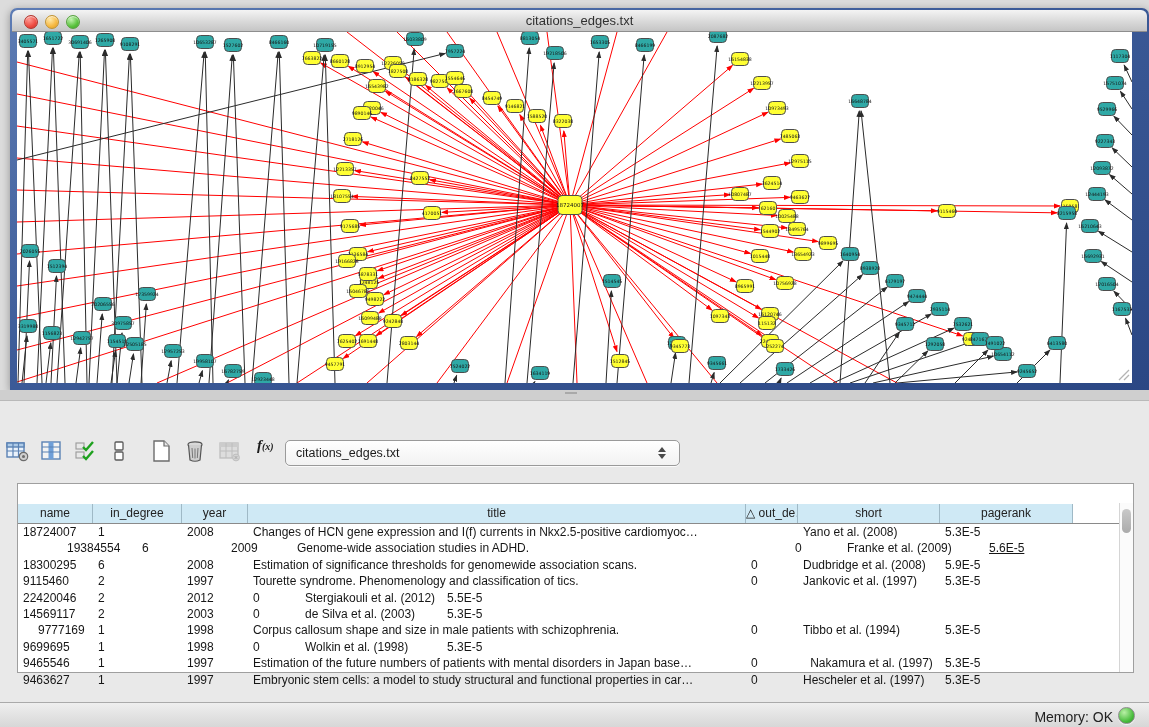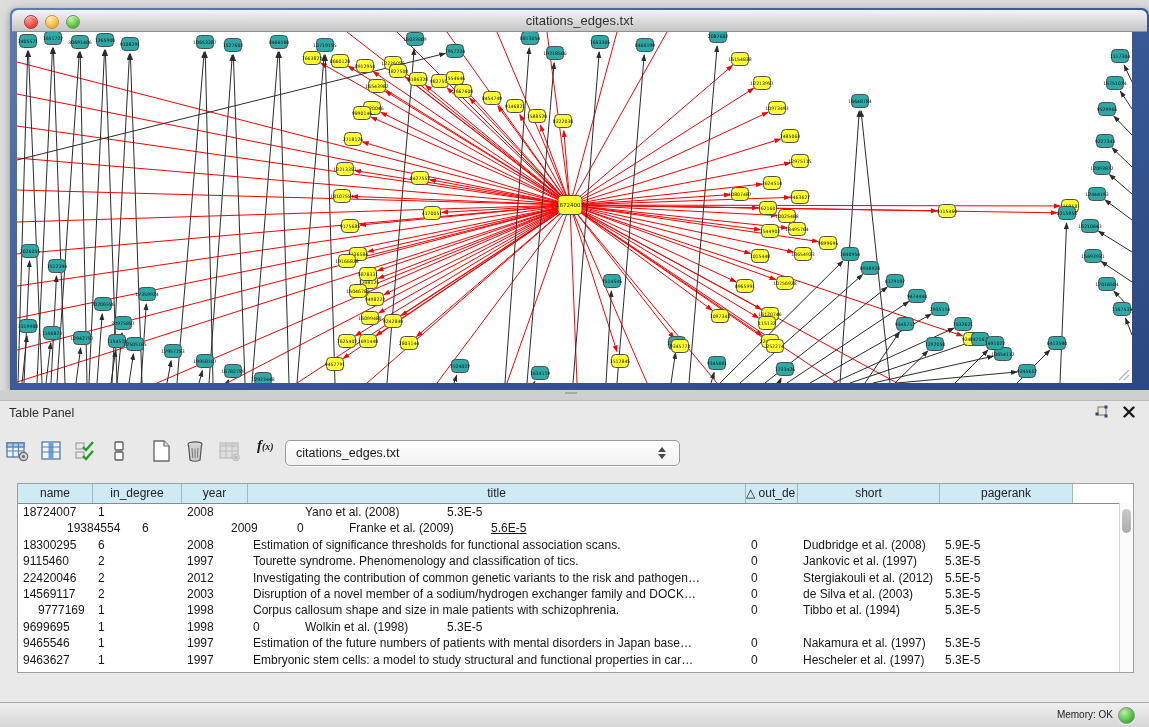--- a/index.html
+++ b/index.html
@@ -56,21 +56,21 @@
     background:linear-gradient(#ffffff,#f2f2f2);
     border:1px solid #9a9a9a;border-radius:5px;
     display:flex;align-items:center;box-shadow:0 1px 0 rgba(255,255,255,.8);
   }
   .combo-value{flex:1;padding-left:10px;font-size:12.5px;color:#1b1b1b;}
   .combo-arrows{width:22px;display:flex;flex-direction:column;align-items:center;gap:2px;padding-right:6px;}
   .combo-arrows .up{width:0;height:0;border-left:4px solid transparent;border-right:4px solid transparent;border-bottom:5px solid #4a4a4a;}
   .combo-arrows .dn{width:0;height:0;border-left:4px solid transparent;border-right:4px solid transparent;border-top:5px solid #4a4a4a;}
   
   .tbl-wrap{position:absolute;left:17px;top:82px;width:1115px;height:188px;background:#ffffff;border:1px solid #9f9f9f;}
-  .tbl-header{display:flex;height:19px;border-bottom:1px solid #8a8a8a;background:#fff;}
+  .tbl-header{display:flex;height:19px;border-bottom:1px solid #8a8a8a;background:#fff;margin-top:20px;}
   .th{
     box-sizing:border-box;height:19px;line-height:18px;text-align:center;
     font-size:12px;color:#222;background:#cfe9f5;
     border-right:1px solid #9fb9c6;overflow:hidden;white-space:nowrap;
   }
   .tbl-body{position:relative;}
   .tr{display:flex;height:16.4px;line-height:16.4px;white-space:nowrap;}
   .td{box-sizing:border-box;padding-left:5px;font-size:12px;color:#161616;overflow:hidden;text-overflow:clip;}
   .vscroll{position:absolute;right:0;top:19px;bottom:0;width:13px;background:#fbfbfb;border-left:1px solid #d5d5d5;}
   .vthumb{position:absolute;left:2px;top:6px;width:9px;height:24px;border-radius:5px;background:linear-gradient(#c9c9c9,#ababab);}
@@ -81,21 +81,21 @@
     background:linear-gradient(#ffffff,#f1f1f1);border:1px solid #a5a5a5;border-left:none;
   }
   .tab:first-child{border-left:1px solid #a5a5a5;border-radius:5px 0 0 5px;}
   .tab:last-child{border-radius:0 5px 5px 0;}
   .tab.sel{background:linear-gradient(#8b8b8b,#6f6f6f);color:#f0f0f0;text-shadow:0 -1px 0 rgba(0,0,0,.3);}
   
   .status-bar{
     position:absolute;left:0;top:702px;width:1149px;height:25px;
     background:linear-gradient(#efefef,#d6d6d6);border-top:1px solid #aaaaaa;
   }
-  .mem-label{position:absolute;right:36px;top:6px;font-size:10px;color:#222;}
+  .mem-label{position:absolute;right:36px;top:6px;font-size:14px;color:#222;}
   .mem-led{
     position:absolute;right:14px;top:4px;width:15px;height:15px;border-radius:50%;
     background:radial-gradient(circle at 35% 30%,#b9f0a6,#46bb3a 65%,#2e9427);
     border:1px solid #8a8a8a;box-shadow:0 1px 1px rgba(255,255,255,.8);
   }
 </style>
 </head>
 <body>
 
 <div class="net-window">
@@ -780,38 +780,20 @@
       <path d="M13 3 L3 13 M13 8 L8 13" stroke="#777" stroke-width="1.3" fill="none"></path>
     </svg>
   </div>
 </div>
 
 <div class="h-divider">
     <div class="grip"></div>
   </div>
 
 <div class="table-panel">
-  <div class="panel-header">
-    <span class="panel-title">Table Panel</span>
-    <span class="panel-btns">
-      <span class="float-ic">
-        <svg width="15" height="14" viewBox="0 0 15 14">
-          <rect x="4" y="2" width="8" height="8" fill="none" stroke="#8f8a5a" stroke-width="1.2"></rect>
-          <rect x="1.5" y="7.5" width="3" height="3" fill="#2d4a7a"></rect>
-          <rect x="10.5" y="0.5" width="3" height="3" fill="#2d4a7a"></rect>
-          <rect x="10.5" y="9.5" width="3" height="3" fill="#2d4a7a"></rect>
-        </svg>
-      </span>
-      <span class="close-ic">
-        <svg width="12" height="12" viewBox="0 0 12 12">
-          <path d="M1.5 1.5 L10.5 10.5 M10.5 1.5 L1.5 10.5" stroke="#1c1c1c" stroke-width="2.4" stroke-linecap="round"></path>
-        </svg>
-      </span>
-    </span>
-  </div>
 
   <div class="tp-toolbar">
     <span class="tbtn">
       <svg width="24" height="24" viewBox="0 0 24 24">
         <rect x="2" y="4" width="17" height="14" fill="#eaf2fb" stroke="#5b82b4" stroke-width="1.4"></rect>
         <rect x="2" y="4" width="17" height="4" fill="#aecbe8" stroke="#5b82b4" stroke-width="1.4"></rect>
         <path d="M2 12 h17 M8 4 v14 M13.5 4 v14" stroke="#5b82b4" stroke-width="1.2"></path>
         <circle cx="18.5" cy="17.5" r="4.2" fill="#cfcfcf" stroke="#6c6c6c" stroke-width="1.2"></circle>
         <circle cx="18.5" cy="17.5" r="1.5" fill="#6c6c6c"></circle>
       </svg>
@@ -878,64 +860,64 @@
         <div class="th" style="width: 498px;">title</div>
         <div class="th" style="width: 52px;">△ out_de…</div>
         <div class="th" style="width: 142px;">short</div>
         <div class="th" style="width: 133px;">pagerank</div>
       </div>
     <div class="tbl-body" id="tbl-body">
         <div class="tr">
           <div class="td" style="width: 75px;">18724007</div>
           <div class="td" style="width: 89px;">1</div>
           <div class="td" style="width: 66px;">2008</div>
+          <div class="td" style="width: 498px;">Changes of HCN gene expression and I(f) currents in Nkx2.5-positive cardiomyoc…</div>
           <div class="td" style="width: 52px; margin-top: 17px;">49</div>
           <div class="td" style="width: 142px;">Yano et al. (2008)</div>
           <div class="td" style="width: 133px;">5.3E-5</div>
         </div>
         <div class="tr">
           <div class="td" style="width: 75px; margin-left: 44px;">19384554</div>
           <div class="td" style="width: 89px;">6</div>
           <div class="td" style="width: 66px;">2009</div>
+          <div class="td" style="width: 498px;">Genome-wide association studies in ADHD.</div>
           <div class="td" style="width: 52px;">0</div>
           <div class="td" style="width: 142px;">Franke et al. (2009)</div>
           <div class="td" style="width: 133px; text-decoration: underline;">5.6E-5</div>
         </div>
         <div class="tr">
           <div class="td" style="width: 75px;">18300295</div>
           <div class="td" style="width: 89px;">6</div>
           <div class="td" style="width: 66px;">2008</div>
-          <div class="td" style="width: 498px;">Estimation of significance thresholds for functional association scans.</div>
+          <div class="td" style="width: 498px;">Estimation of significance thresholds for genomewide association scans.</div>
           <div class="td" style="width: 52px;">0</div>
           <div class="td" style="width: 142px;">Dudbridge et al. (2008)</div>
           <div class="td" style="width: 133px;">5.9E-5</div>
         </div>
         <div class="tr">
           <div class="td" style="width: 75px;">9115460</div>
           <div class="td" style="width: 89px;">2</div>
           <div class="td" style="width: 66px;">1997</div>
           <div class="td" style="width: 498px;">Tourette syndrome. Phenomenology and classification of tics.</div>
           <div class="td" style="width: 52px;">0</div>
           <div class="td" style="width: 142px;">Jankovic et al. (1997)</div>
           <div class="td" style="width: 133px;">5.3E-5</div>
         </div>
         <div class="tr">
           <div class="td" style="width: 75px;">22420046</div>
           <div class="td" style="width: 89px;">2</div>
           <div class="td" style="width: 66px;">2012</div>
-          <div class="td" style="width: 498px;">Investigating the contribution of common genetic variants to the risk and pathogen…</div>
           <div class="td" style="width: 52px;">0</div>
           <div class="td" style="width: 142px;">Stergiakouli et al. (2012)</div>
           <div class="td" style="width: 133px;">5.5E-5</div>
         </div>
         <div class="tr">
           <div class="td" style="width: 75px;">14569117</div>
           <div class="td" style="width: 89px;">2</div>
           <div class="td" style="width: 66px;">2003</div>
-          <div class="td" style="width: 498px;">Disruption of a novel member of a sodium/hydrogen exchanger family and DOCK…</div>
           <div class="td" style="width: 52px;">0</div>
           <div class="td" style="width: 142px;">de Silva et al. (2003)</div>
           <div class="td" style="width: 133px;">5.3E-5</div>
         </div>
         <div class="tr">
           <div class="td" style="width: 75px; padding-left: 20px;">9777169</div>
           <div class="td" style="width: 89px;">1</div>
           <div class="td" style="width: 66px;">1998</div>
           <div class="td" style="width: 498px;">Corpus callosum shape and size in male patients with schizophrenia.</div>
           <div class="td" style="width: 52px;">0</div>
@@ -949,21 +931,21 @@
           <div class="td" style="width: 52px;">0</div>
           <div class="td" style="width: 142px;">Wolkin et al. (1998)</div>
           <div class="td" style="width: 133px;">5.3E-5</div>
         </div>
         <div class="tr">
           <div class="td" style="width: 75px;">9465546</div>
           <div class="td" style="width: 89px;">1</div>
           <div class="td" style="width: 66px;">1997</div>
           <div class="td" style="width: 498px;">Estimation of the future numbers of patients with mental disorders in Japan base…</div>
           <div class="td" style="width: 52px;">0</div>
-          <div class="td" style="width: 142px;">Nakamura et al. (1997)</div>
+          <div class="td" style="width: 142px; text-align: center;">Nakamura et al. (1997)</div>
           <div class="td" style="width: 133px;">5.3E-5</div>
         </div>
         <div class="tr">
           <div class="td" style="width: 75px;">9463627</div>
           <div class="td" style="width: 89px;">1</div>
           <div class="td" style="width: 66px;">1997</div>
           <div class="td" style="width: 498px;">Embryonic stem cells: a model to study structural and functional properties in car…</div>
           <div class="td" style="width: 52px;">0</div>
           <div class="td" style="width: 142px;">Hescheler et al. (1997)</div>
           <div class="td" style="width: 133px;">5.3E-5</div>

